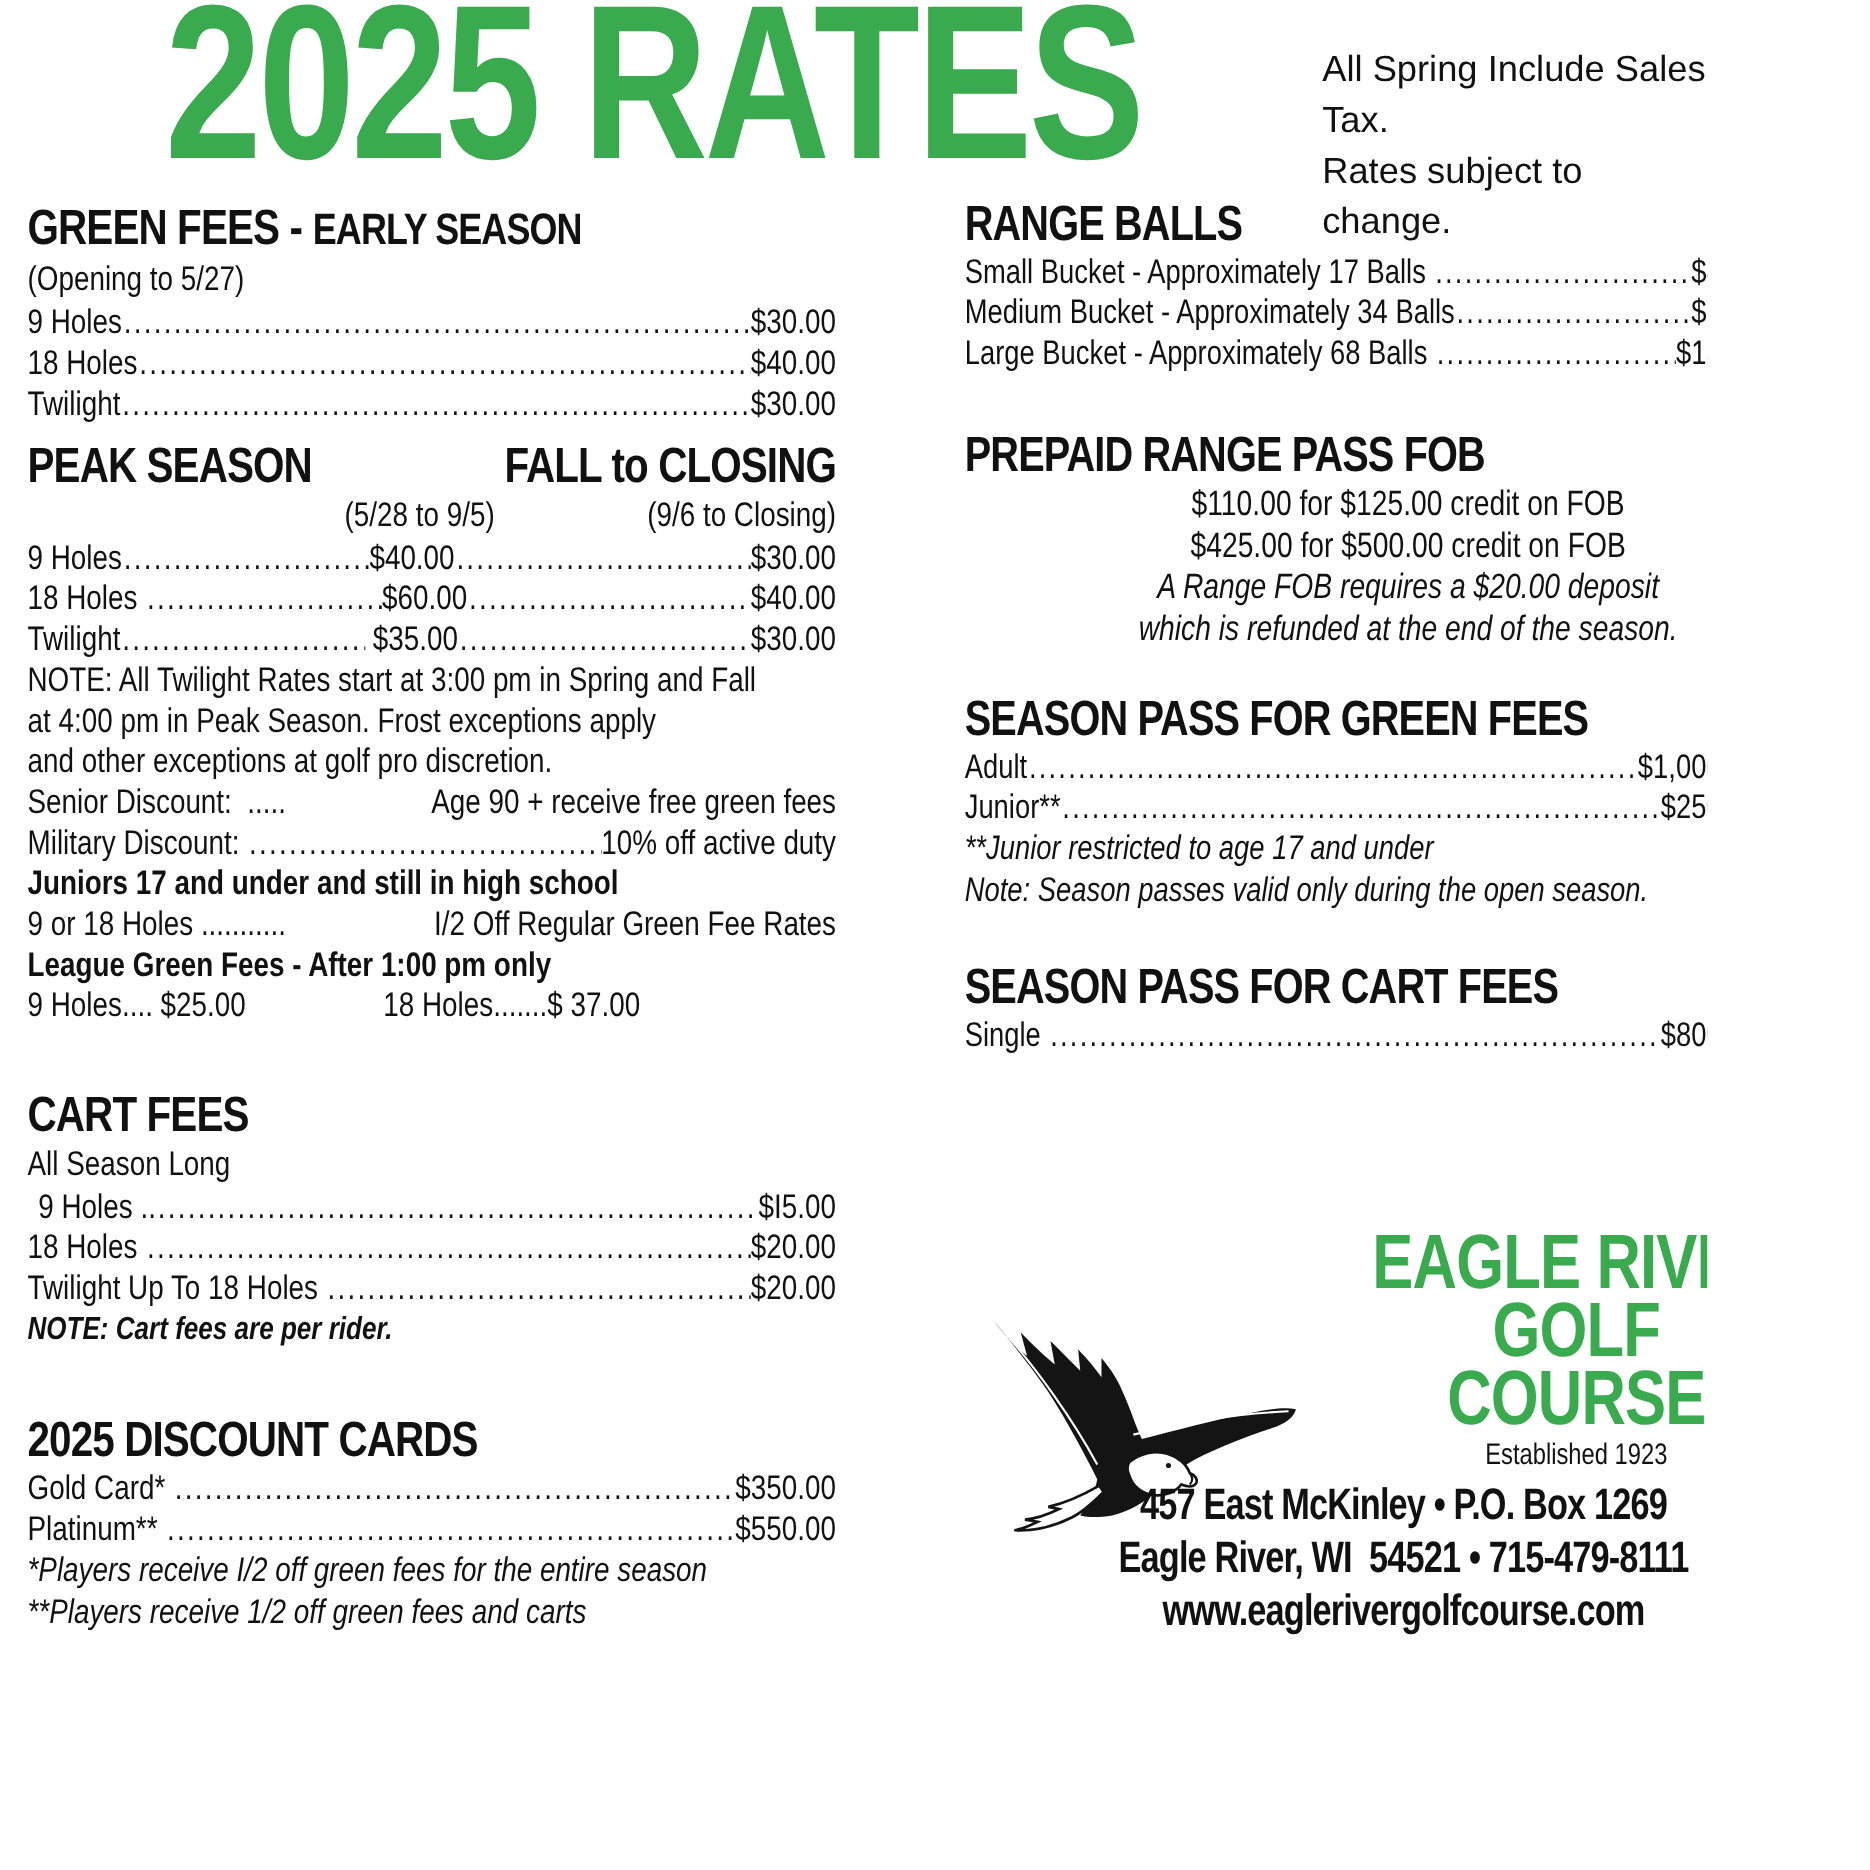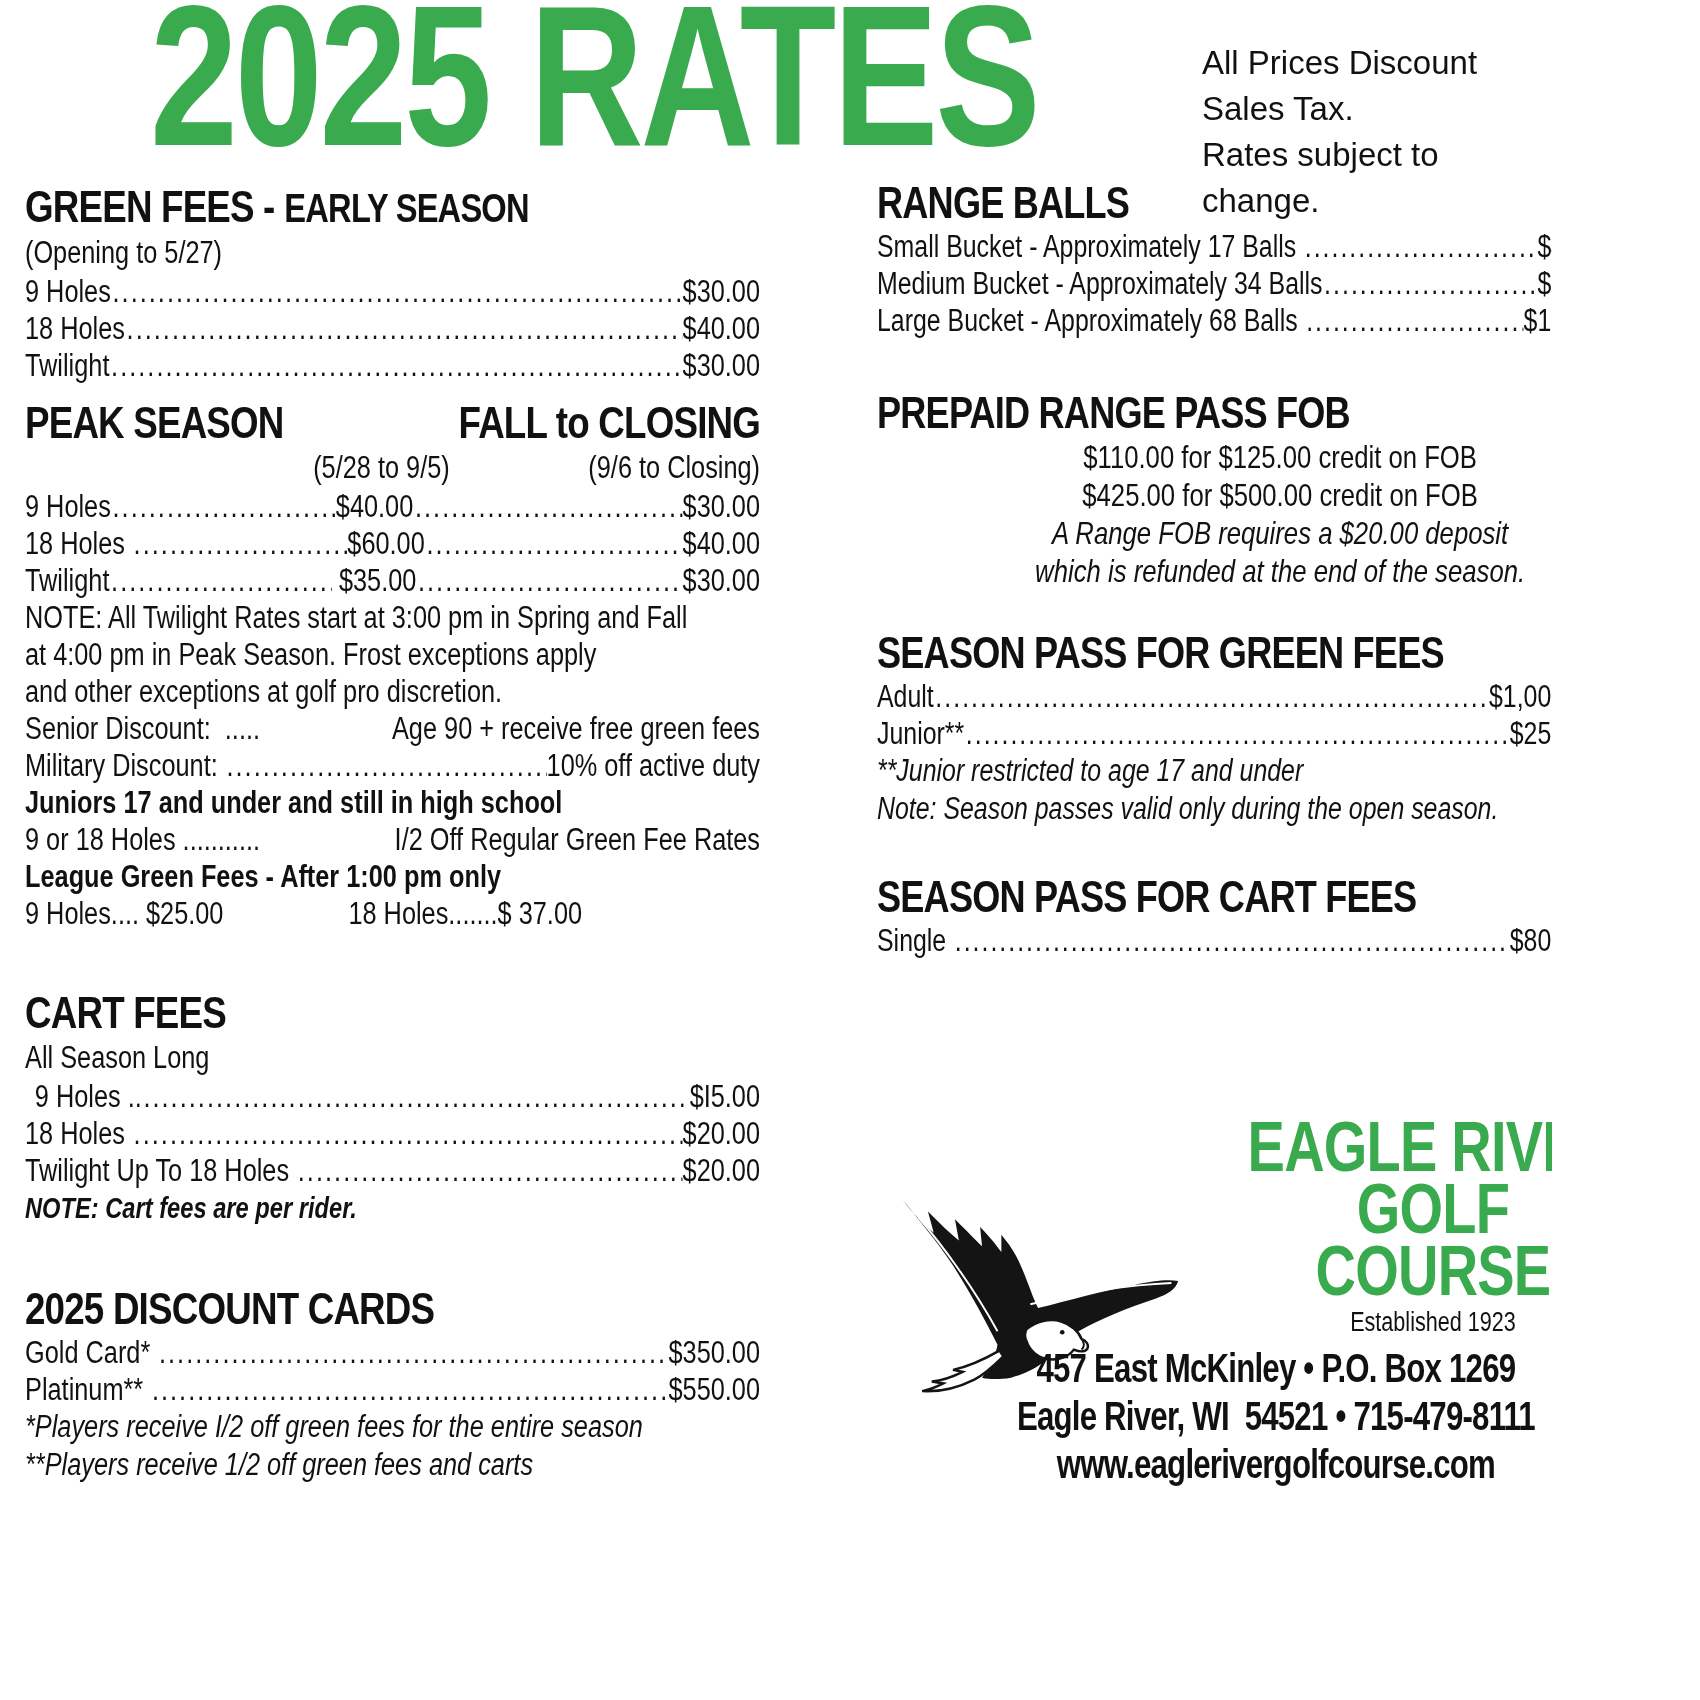--- a/index.html
+++ b/index.html
@@ -59,21 +59,21 @@
              line-height:48px; letter-spacing:-1px; }
   .address div { white-space:pre; }
 </style>
 </head>
 <body>
 
 <div class="page">
 
   <div class="title">2025 RATES</div>
   <div class="taxnote">
-    <div>All Prices Discount Sales Tax.</div>
+    <div>All Spring Include Sales Tax.</div>
     <div>Rates subject to change.</div>
   </div>
 
   <div class="colL">
 
     <div class="sec" style="top:182px">
       <h2><span>GREEN FEES -</span><span class="h2sub">EARLY SEASON</span></h2>
       <div class="sub">(Opening to 5/27)</div>
       <div class="row">
           <span class="lbl">9 Holes</span>

